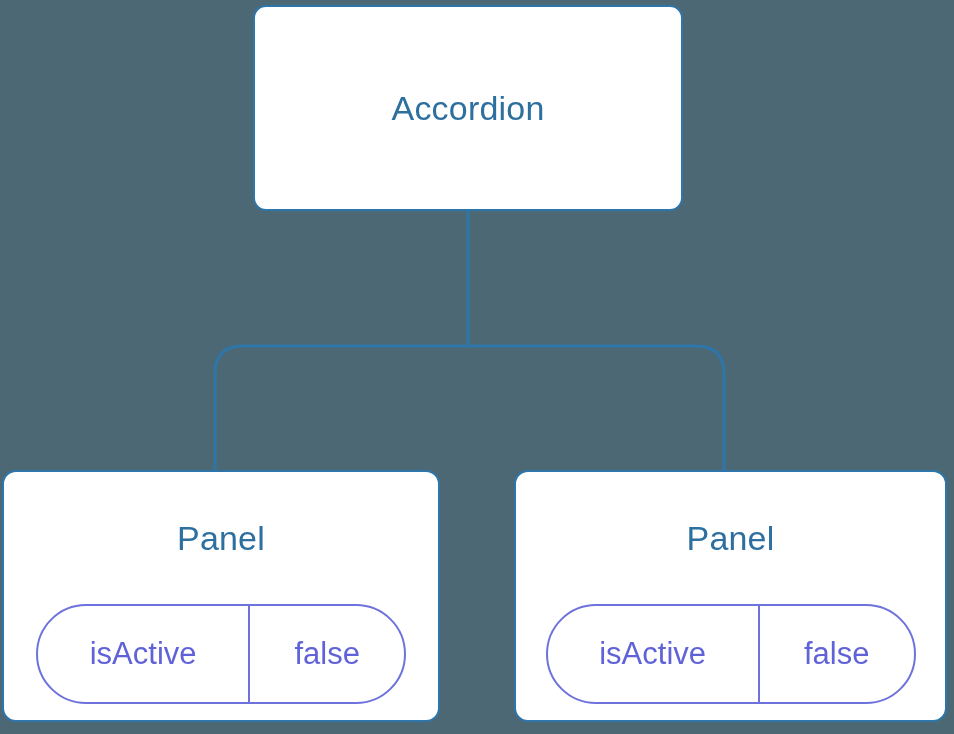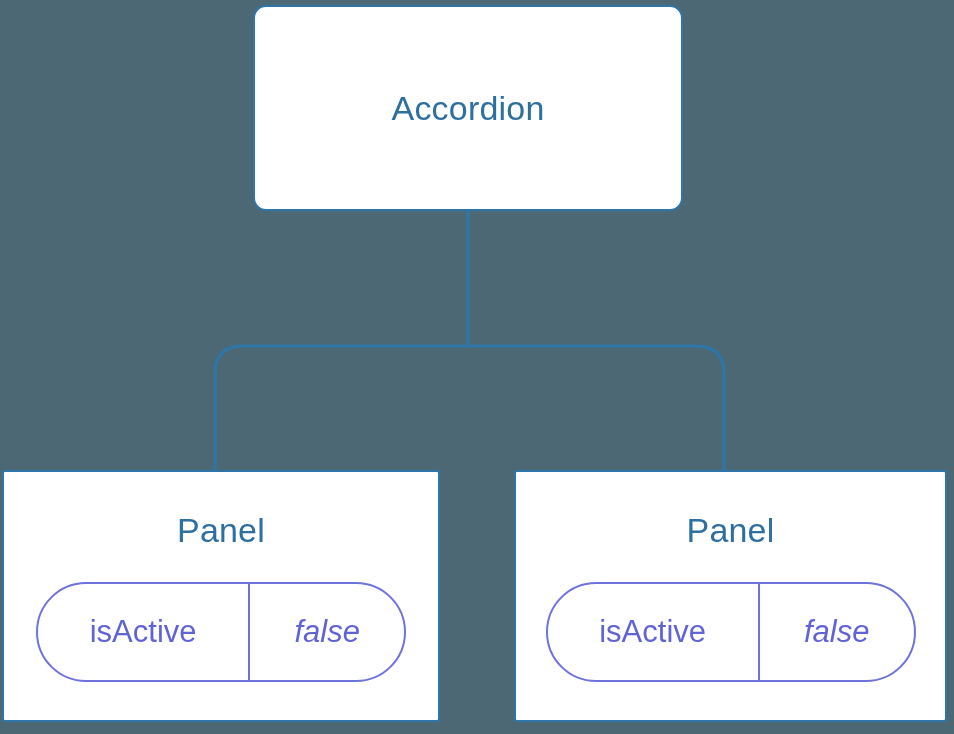--- a/index.html
+++ b/index.html
@@ -41,45 +41,45 @@
     border-radius: 13px;
     display: flex; align-items: center; justify-content: center;
   }
   .node-label {
     font-size: 34px;
     font-weight: 500;
     letter-spacing: 0.2px;
   }
   .node-panel {
     top: 470px; width: 438px; height: 252px;
-    border-radius: 3px;
+    border-radius: 14px;
     display: flex; flex-direction: column; align-items: center;
-    padding-top: 32px;
+    padding-top: 40px;
   }
   .node-panel.left  { left: 2px; }
   .node-panel.right { left: 514px; width: 433px; }
   .panel-title { height: 52px; line-height: 52px; }
 
   .prop-pill {
-    margin-top: 26px;
+    margin-top: 40px;
     width: 370px; height: 100px;
     border: 2px solid var(--prop-border, #6E72DC);
     border-radius: 60px;
     display: flex;
     overflow: hidden;
     background: var(--node-bg, #FFFFFF);
   }
   .prop-cell {
     display: flex; align-items: center; justify-content: center;
     color: var(--prop-text, #6063D8);
     font-size: 31px;
     font-weight: 500;
   }
   .prop-name  { flex: 0 0 58%; border-right: 2px solid var(--prop-border, #6E72DC); }
-  .prop-value { flex: 1 1 auto; font-style: italic; }
+  .prop-value { flex: 1 1 auto; }
 </style>
 </head>
 <body>
 
 <div class="stage">
 
   <svg class="connector-svg" viewBox="0 0 954 734" xmlns="http://www.w3.org/2000/svg" aria-hidden="true">
     <path d="M468 210 L468 346"></path>
     <path d="M215 471 L215 374 Q215 346 243 346 L696 346 Q724 346 724 374 L724 471"></path>
   </svg>

